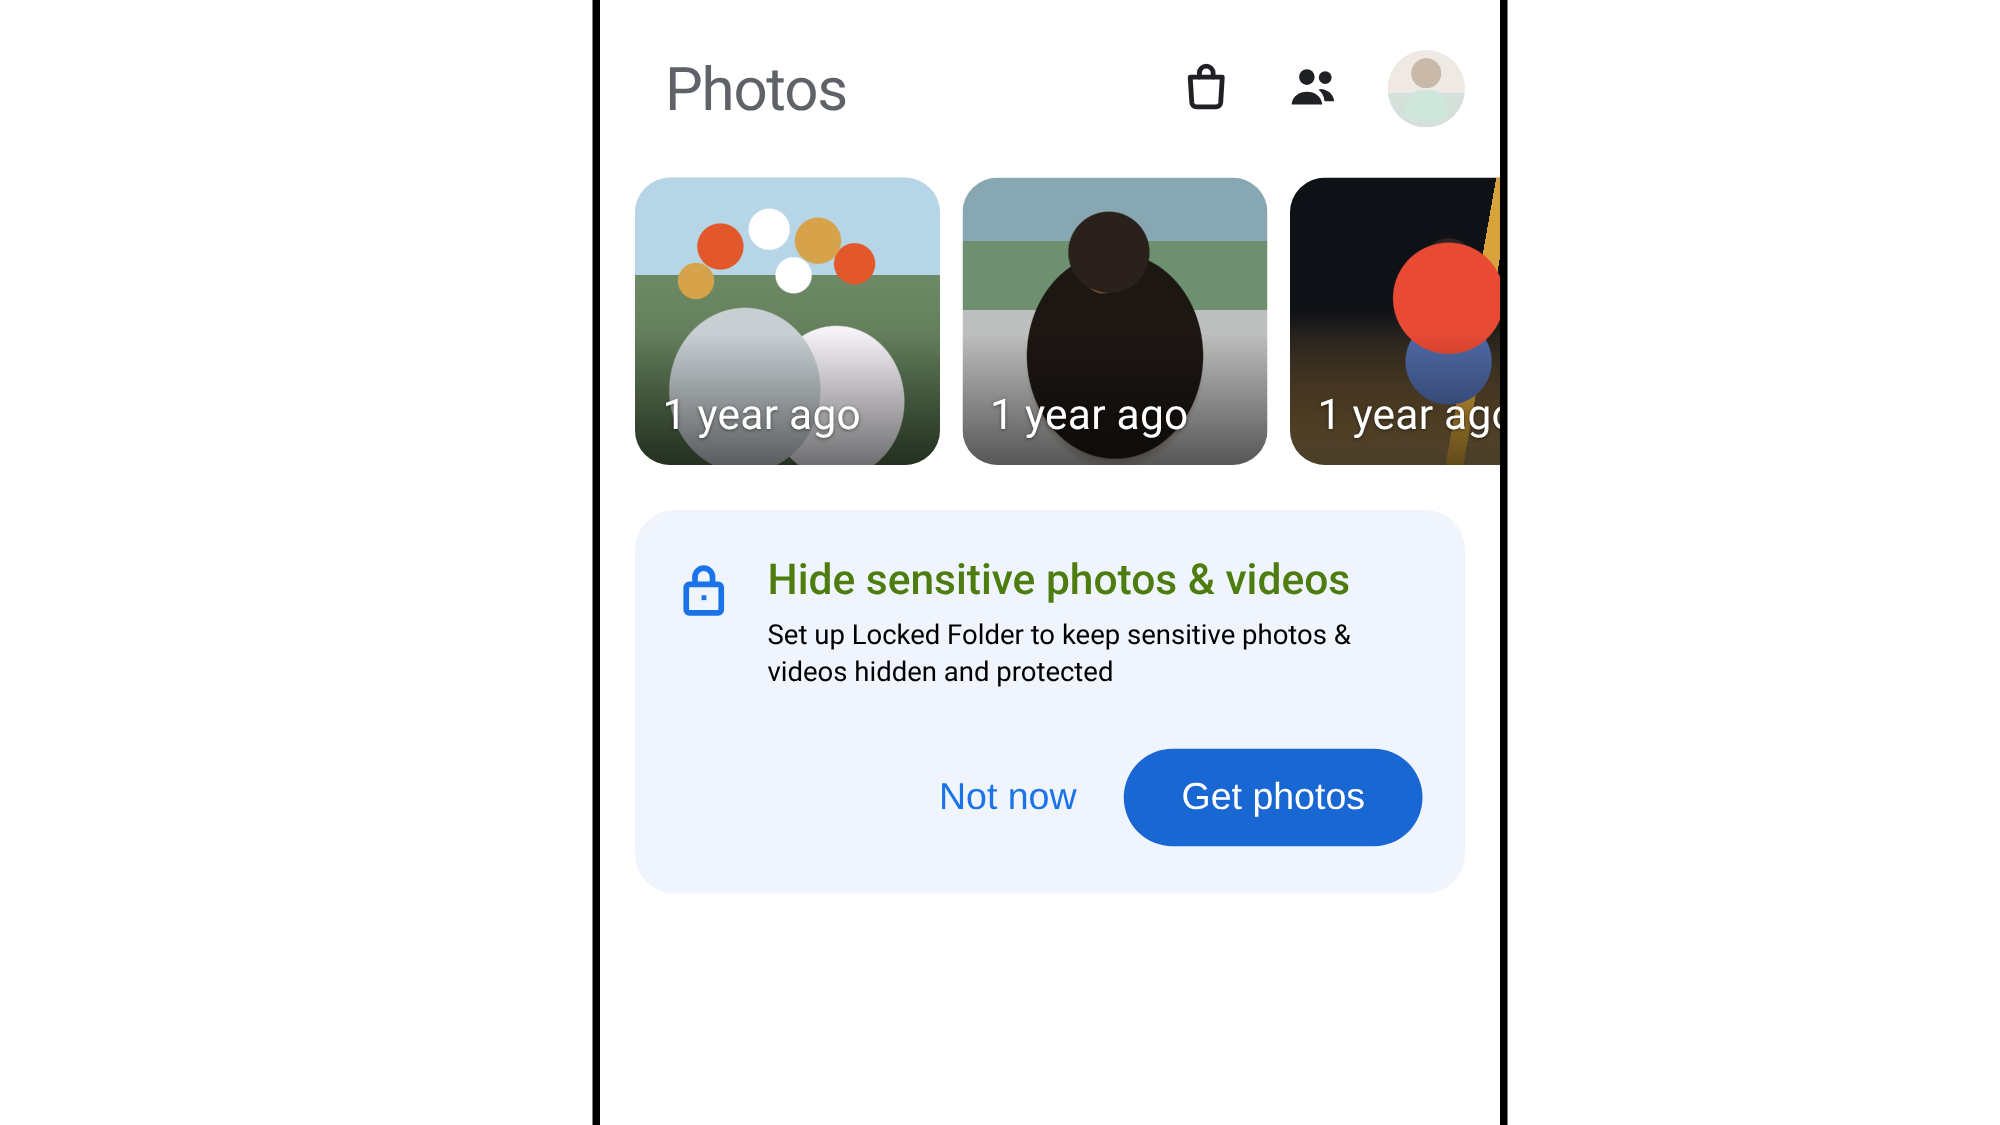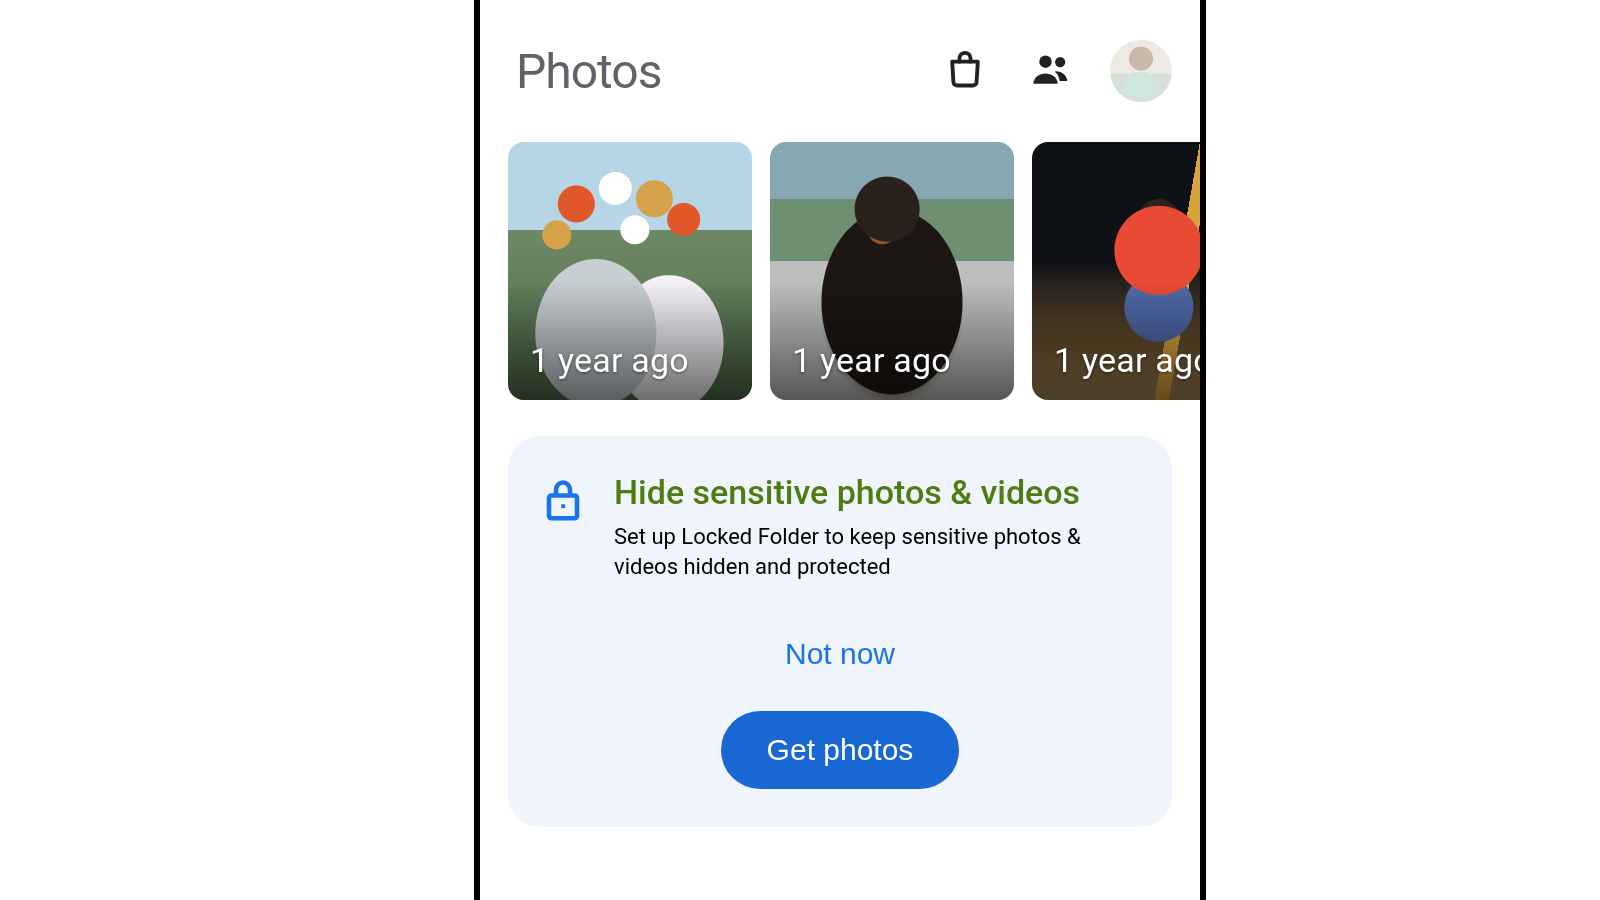--- a/index.html
+++ b/index.html
@@ -25,21 +25,21 @@
   .brand {
     font-size: 48px;
     font-weight: 500;
     letter-spacing: -1px;
     display: flex;
     align-items: baseline;
     flex: 1;
   }
   .g1 { color:#4285F4; } .g2 { color:#EA4335; } .g3 { color:#FBBC05; }
   .g4 { color:#4285F4; } .g5 { color:#34A853; } .g6 { color:#EA4335; }
-  .photos-word { color:#5f6368; font-weight:400; margin-left:8px; }
+  .photos-word { color:#5f6368; font-weight:400; margin-left:24px; }
   .hdr-icon {
     width: 62px; height: 62px;
     display: flex; align-items: center; justify-content: center;
     color: #202124;
     cursor: pointer;
     margin-left: 16px;
   }
   .hdr-icon svg { width: 44px; height: 44px; }
   .avatar {
     width: 62px; height: 62px; border-radius: 50%;
@@ -55,22 +55,22 @@
     background:#cfe6dc; border-radius:14px 14px 6px 6px;
   }
   
   .memories {
     display: flex;
     gap: 18px;
     padding: 24px 0 0 28px;
     overflow: hidden;
   }
   .mem-card {
-    width: 244px; height: 258px;
-    border-radius: 16px;
+    width: 244px; height: 230px;
+    border-radius: 28px;
     flex: 0 0 244px;
     position: relative;
     overflow: hidden;
     cursor: pointer;
   }
   .mem-card .shade {
     position: absolute; left:0; right:0; bottom:0; height: 46%;
     background: linear-gradient(180deg, rgba(0,0,0,0) 0%, rgba(0,0,0,0.55) 100%);
   }
   .mem-label {
@@ -116,21 +116,21 @@
     border-radius: 32px;
     padding: 36px 34px 38px 34px;
   }
   .promo-top { display: flex; gap: 30px; align-items: flex-start; }
   .lock-icon { color:#1a73e8; flex:0 0 auto; margin-top:4px; }
   .lock-icon svg { width: 42px; height: 46px; }
   .promo-title { font-size: 34px; color:#4d7c0f; font-weight: 500; margin-bottom: 10px; }
   .promo-sub { font-size: 22px; color:#000000; line-height: 1.38; font-weight: 400; }
   .promo-actions {
     display: flex; justify-content: flex-end; align-items: center;
-    gap: 30px; margin-top: 44px; flex-direction: column;
+    gap: 30px; margin-top: 44px;
   }
   .btn-text {
     color:#1a73e8; font-size: 30px; font-weight: 500;
     background: none; border: none; cursor: pointer; padding: 10px 8px;
   }
   .btn-primary {
     background:#1967d2; color:#fff; font-size: 30px; font-weight: 500;
     border: none; border-radius: 40px; padding: 22px 46px; cursor: pointer;
   }
 </style>

